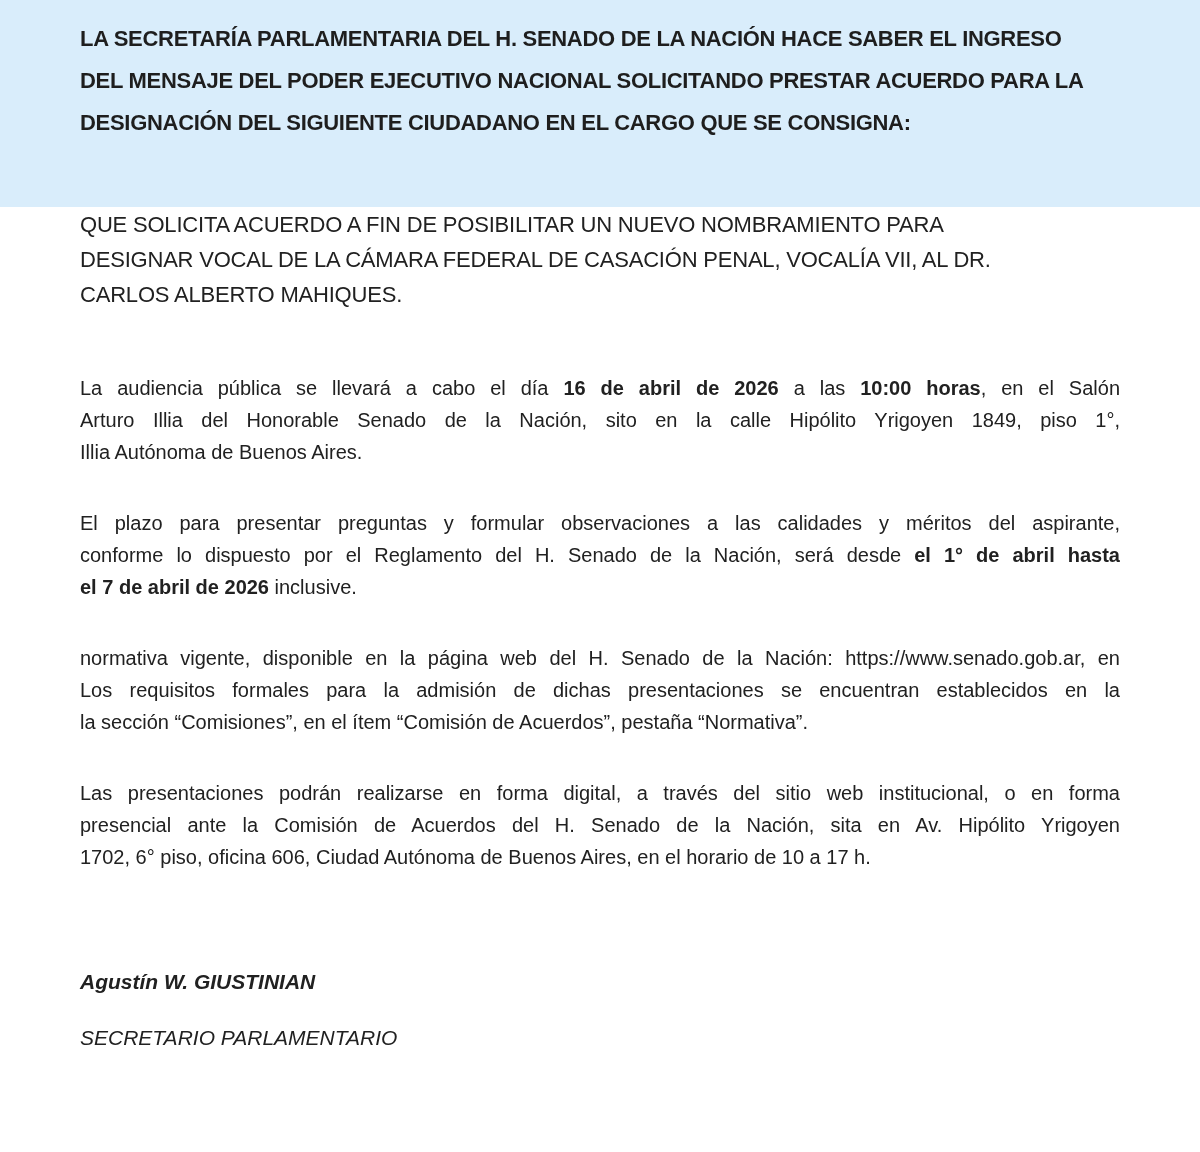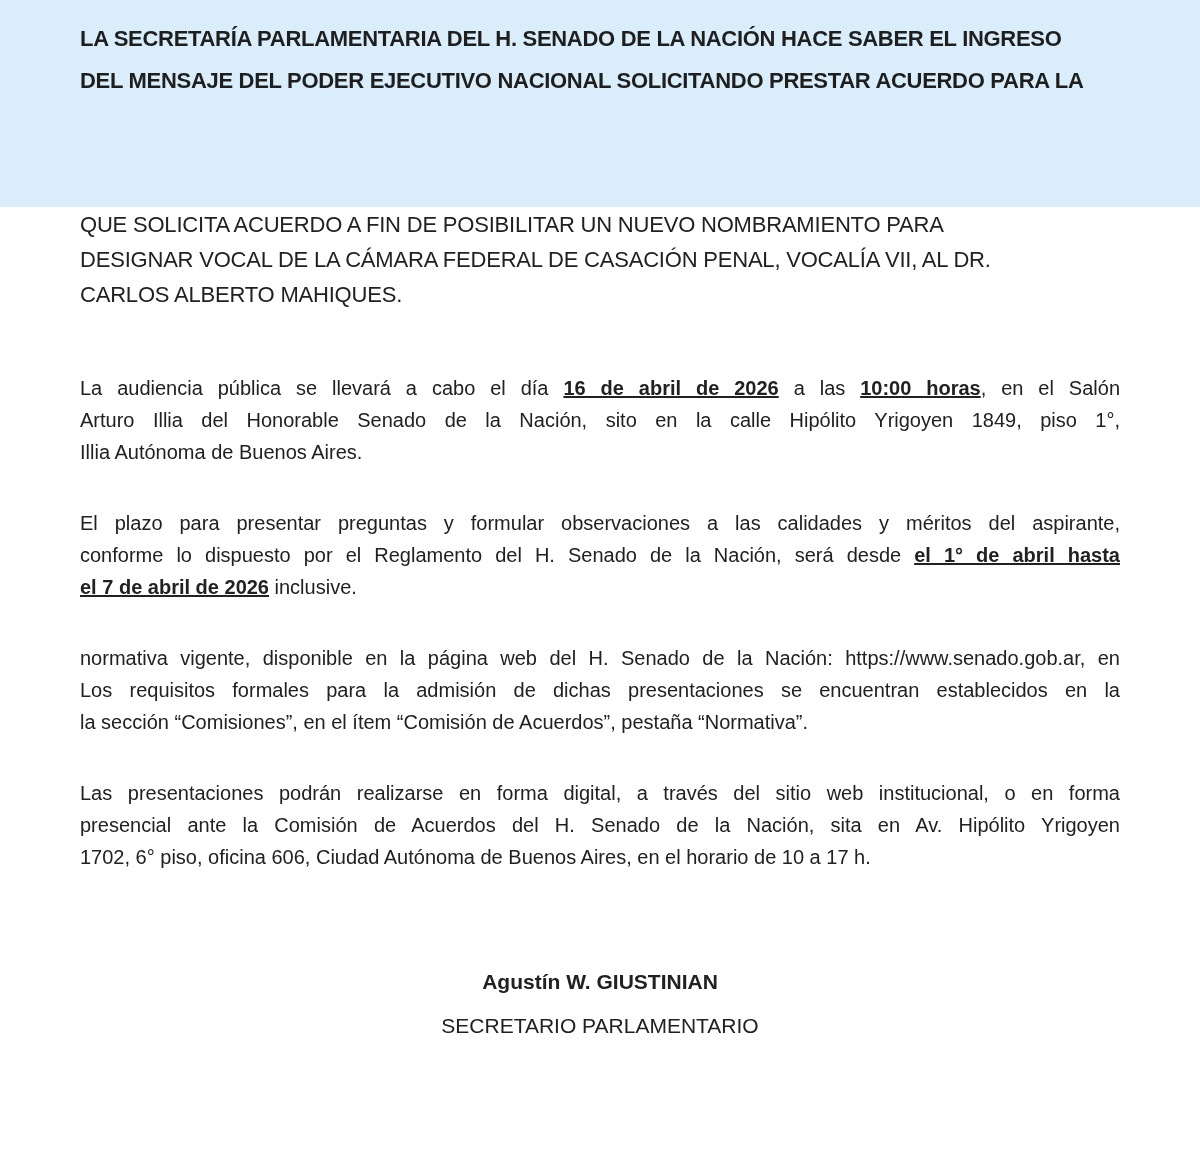--- a/index.html
+++ b/index.html
@@ -51,44 +51,45 @@
   .paras { margin-top: 60px; }
   .para + .para { margin-top: 39px; }
   .para .line {
     font-size: 20px;
     line-height: 32px;
     color: #212121;
     text-align: justify;
     text-align-last: justify;
   }
   .para .line:last-child { text-align-last: left; }
-  .para .line strong { font-weight: bold; text-decoration: underline; }
+  .para .line strong { font-weight: bold; }
 
   
-  .signature { margin-top: 93px; text-align: center; }
+  .signature { margin-top: 93px; text-align: left; font-style: italic; }
   .sig-name {
     font-weight: bold;
     font-size: 21px;
     line-height: 32px;
   }
   .sig-title {
     font-size: 21px;
     line-height: 32px;
-    margin-top: 12px;
+    margin-top: 24px;
   }
 </style>
 </head>
 <body>
 
 <div class="page">
 
   <header class="banner">
     <div class="banner-lines">
         <div class="line">LA SECRETARÍA PARLAMENTARIA DEL H. SENADO DE LA NACIÓN HACE SABER EL INGRESO</div>
         <div class="line">DEL MENSAJE DEL PODER EJECUTIVO NACIONAL SOLICITANDO PRESTAR ACUERDO PARA LA</div>
+        <div class="line">DESIGNACIÓN DEL SIGUIENTE CIUDADANO EN EL CARGO QUE SE CONSIGNA:</div>
       </div>
   </header>
 
   <main class="content">
 
 
     <div class="case-desc">
         <div class="line">QUE SOLICITA ACUERDO A FIN DE POSIBILITAR UN NUEVO NOMBRAMIENTO PARA</div>
         <div class="line">DESIGNAR VOCAL DE LA CÁMARA FEDERAL DE CASACIÓN PENAL, VOCALÍA VII, AL DR.</div>
         <div class="line">CARLOS ALBERTO MAHIQUES.</div>

